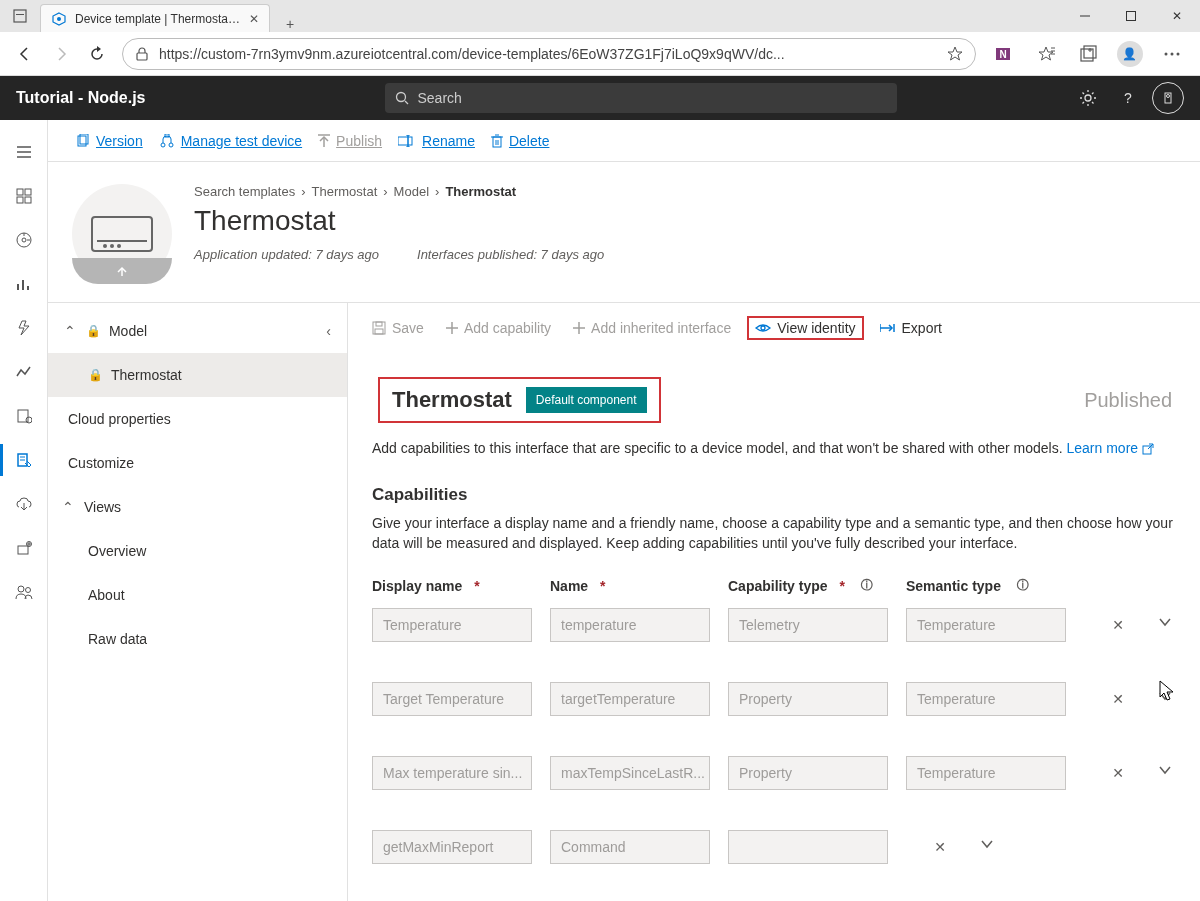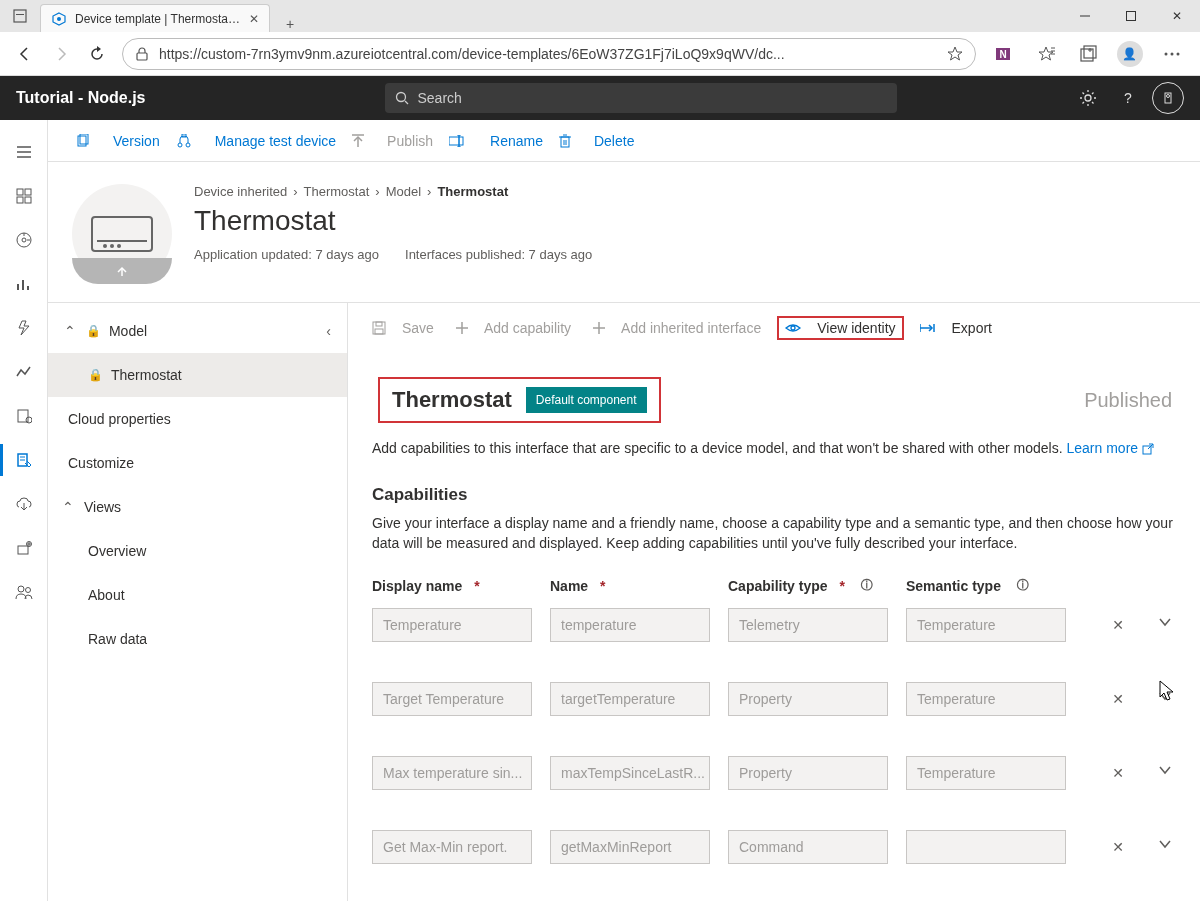--- a/index.html
+++ b/index.html
@@ -33,51 +33,51 @@
   .hdr-ic { width:32px; height:32px; display:flex; align-items:center; justify-content:center; color:#ddd;}
   .hdr-circle { border:1px solid #ddd; border-radius:50%; }
   
   .app-body { display:flex; height:825px; }
   .icon-rail { width:48px; border-right:1px solid #e1e1e1; display:flex; flex-direction:column; align-items:center; padding-top:10px; gap:0; }
   .rail-ic { width:48px; height:44px; display:flex; align-items:center; justify-content:center; color:#555; position:relative; }
   .rail-ic.active::before { content:""; position:absolute; left:0; top:6px; bottom:6px; width:3px; background:#0078d4; }
   .rail-spacer { flex:1; }
   .main-area { flex:1; display:flex; flex-direction:column; }
   .command-bar { display:flex; align-items:center; gap:8px; height:42px; border-bottom:1px solid #e1e1e1; padding:0 24px; }
-  .cmd { display:flex; align-items:center; gap:23px; color:#0078d4; padding:4px 4px; font-size:14px; }
+  .cmd { display:flex; align-items:center; gap:6px; color:#0078d4; padding:4px 4px; font-size:14px;text-decoration:underline; }
   .cmd.disabled { color:#a19f9d; }
   
   .page-header { display:flex; align-items:flex-start; padding:22px 24px 18px 24px; gap:22px; border-bottom:1px solid #e1e1e1;}
   .device-icon { width:100px; height:100px; border-radius:50%; background:#f3f2f1; position:relative; display:flex; align-items:center; justify-content:center; }
   .device-icon .bottom-arc { position:absolute; bottom:0; left:0; right:0; height:26px; background:#b5b5b5; border-radius:0 0 50px 50px; display:flex; align-items:center; justify-content:center; color:#fff; font-size:12px;}
   .device-box { width:62px; height:36px; border:2px solid #666; border-radius:4px; position:relative; }
   .device-box::after { content:""; position:absolute; left:4px; right:4px; top:22px; height:2px; background:#666;}
   .device-dots { position:absolute; bottom:2px; left:10px; display:flex; gap:3px;}
   .device-dots span{ width:4px; height:4px; background:#666; border-radius:50%; display:block;}
   .breadcrumbs { display:flex; gap:6px; font-size:13px; color:#605e5c; margin-bottom:6px;}
   .breadcrumbs .crumb { color:#605e5c; }
   .breadcrumbs .sep { color:#605e5c; }
   .breadcrumbs .crumb.current { color:#323130; font-weight:600;}
   .page-title { font-size:28px; font-weight:400; color:#323130; margin-bottom:10px;}
-  .meta-row { display:flex; gap:26px; color:#605e5c; font-size:13px;}
+  .meta-row { display:flex; gap:38px; color:#605e5c; font-size:13px;font-style:italic;}
   
   .two-pane { display:flex; flex:1; overflow:hidden;}
   .side-panel { width:300px; border-right:1px solid #e1e1e1; padding:6px 0; }
   .tree-item { display:flex; align-items:center; gap:8px; height:44px; padding:0 16px; font-size:14px; color:#323130; cursor:pointer; }
   .tree-item.level1 { padding-left:40px; }
   .tree-item.level2 { padding-left:40px; }
   .tree-item.active { background:#edebe9; }
   .tree-item .chev { width:14px; color:#605e5c; }
   .tree-item.has-collapse { justify-content:space-between;}
   .collapse-btn { color:#605e5c; }
   .lock-ic { color:#605e5c; font-size:12px;}
   
   .content-pane { flex:1; padding:0; overflow:auto; }
   .sub-command-bar { display:flex; align-items:center; gap:10px; height:50px; padding:0 18px; border-bottom:1px solid transparent; }
-  .sub-cmd { display:flex; align-items:center; gap:16px; padding:4px 6px; color:#a19f9d; }
+  .sub-cmd { display:flex; align-items:center; gap:6px; padding:4px 6px; color:#a19f9d; }
   .sub-cmd.enabled { color:#323130; }
   .highlight-box { border:2px solid #d13438; padding:2px 6px; }
   .content-inner { padding:10px 24px; }
   .section-title-row { display:flex; align-items:center; gap:18px; margin:6px 0 8px; padding:8px 6px;}
   .comp-title { font-size:22px; font-weight:600; }
   .badge { background:#038387; color:#fff; font-size:12px; font-weight:400; padding:6px 10px; }
   .pub-status { margin-left:auto; font-size:20px; color:#a19f9d; }
   .title-highlight { border:2px solid #d13438; display:inline-flex; align-items:center; gap:14px; padding:8px 12px;}
   .description { color:#323130; font-size:14px; margin-bottom:26px; line-height:1.4;}
   .description a { color:#0078d4; text-decoration:none; }
@@ -378,21 +378,21 @@
           </div>
         <div class="bottom-arc">
             <svg width="12" height="12">
               <line x1="6" y1="11" x2="6" y2="3" stroke="#fff" stroke-width="1.5"></line>
               <polyline points="2,7 6,3 10,7" fill="none" stroke="#fff" stroke-width="1.5"></polyline>
             </svg>
           </div>
       </div>
       <div style="flex:1">
         <div class="breadcrumbs">
-          <span class="crumb">Device inherited</span>
+          <span class="crumb">Search templates</span>
           <span class="sep">›</span>
           <span class="crumb">Thermostat</span>
           <span class="sep">›</span>
           <span class="crumb">Model</span>
           <span class="sep">›</span>
           <span class="crumb current">Thermostat</span>
         </div>
         <div class="page-title">Thermostat</div>
         <div class="meta-row">
           <span>Application updated: 7 days ago</span>
@@ -543,21 +543,20 @@
                   <div class="row-actions">
                     <span class="ic">✕</span>
                     <span class="ic">
                       <svg width="14" height="10">
                         <polyline points="2,2 7,8 12,2" fill="none" stroke="#605e5c" stroke-width="1.5"></polyline>
                       </svg>
                     </span>
                   </div>
                 </div>
                 <div class="cap-row">
-                  <div class="cap-input">Get Max-Min report.</div>
                   <div class="cap-input">getMaxMinReport</div>
                   <div class="cap-input">Command</div>
                   <div class="cap-input"></div>
                   <div class="row-actions">
                     <span class="ic">✕</span>
                     <span class="ic">
                       <svg width="14" height="10">
                         <polyline points="2,2 7,8 12,2" fill="none" stroke="#605e5c" stroke-width="1.5"></polyline>
                       </svg>
                     </span>

